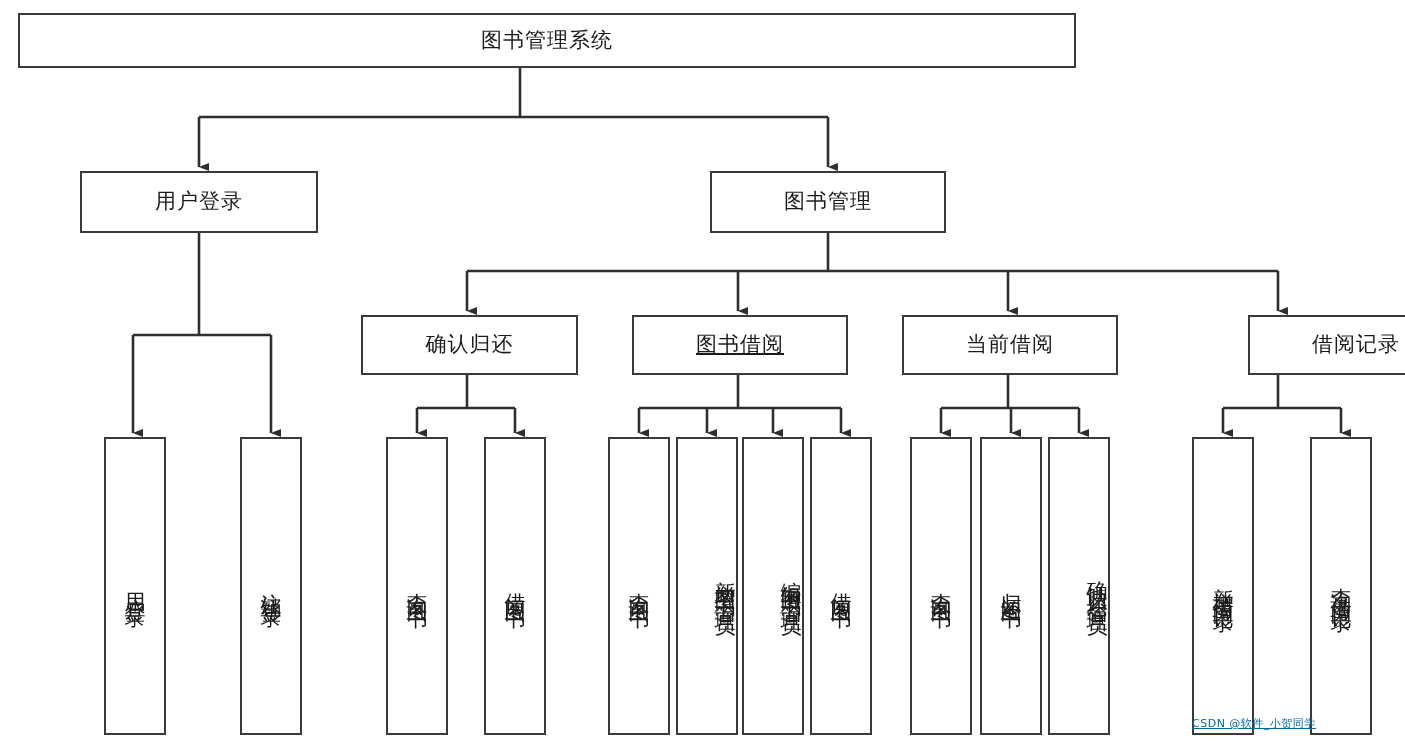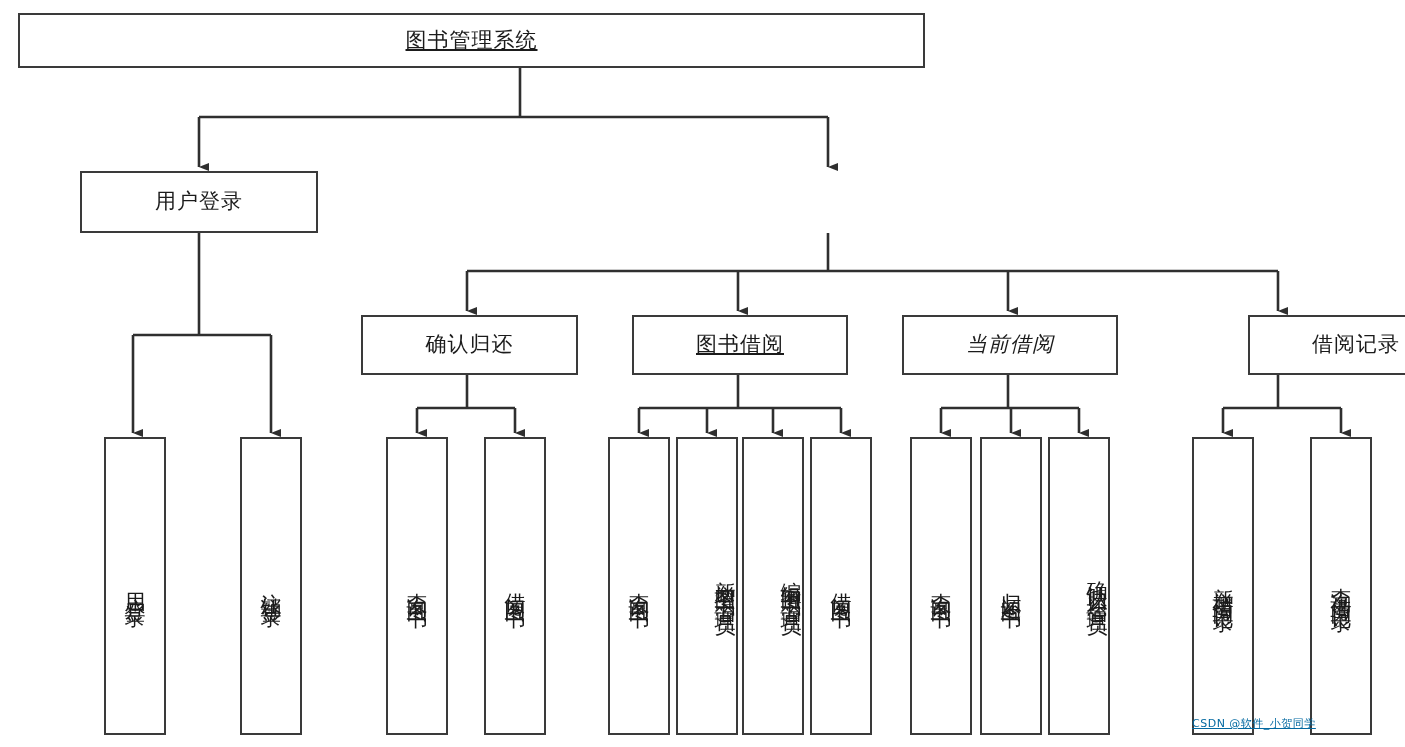--- a/index.html
+++ b/index.html
@@ -117,27 +117,28 @@
       <path d="M1011,408 L1011,433" marker-end="url(#arw)"></path>
       <path d="M1079,408 L1079,433" marker-end="url(#arw)"></path>
 
       <path d="M1278,375 L1278,408"></path>
       <path d="M1223,408 L1341,408"></path>
       <path d="M1223,408 L1223,433" marker-end="url(#arw)"></path>
       <path d="M1341,408 L1341,433" marker-end="url(#arw)"></path>
     </g>
   </svg>
 
-  <div class="node horiz" style="left: 18px; top: 13px; width: 907px; height: 55px; text-decoration: underline;">图书管理系统</div>
+  <div class="node horiz" style="left: 18px; top: 13px; width: 1058px; height: 55px;">图书管理系统</div>
 
   <div class="node horiz" style="left: 80px; top: 171px; width: 238px; height: 62px;">用户登录</div>
+  <div class="node horiz" style="left: 710px; top: 171px; width: 236px; height: 62px;">图书管理</div>
 
   <div class="node horiz" style="left: 361px; top: 315px; width: 217px; height: 60px;">确认归还</div>
   <div class="node horiz" style="left: 632px; top: 315px; width: 216px; height: 60px; text-decoration: underline;">图书借阅</div>
-  <div class="node horiz" style="left: 902px; top: 315px; width: 216px; height: 60px; font-style: italic;">当前借阅</div>
+  <div class="node horiz" style="left: 902px; top: 315px; width: 216px; height: 60px;">当前借阅</div>
   <div class="node horiz" style="left: 1228px; top: 315px; width: 216px; height: 60px; margin-left: 20px;">借阅记录</div>
 
   <div class="node vert centered" style="left: 104px; top: 437px; width: 62px; height: 298px;">用户登录</div>
   <div class="node vert centered" style="left: 240px; top: 437px; width: 62px; height: 298px;">注销登录</div>
   <div class="node vert centered" style="left: 386px; top: 437px; width: 62px; height: 298px;">查询图书</div>
   <div class="node vert centered" style="left: 484px; top: 437px; width: 62px; height: 298px;">借阅图书</div>
   <div class="node vert centered" style="left: 608px; top: 437px; width: 62px; height: 298px;">查询图书</div>
   <div class="node vert" style="left: 676px; top: 437px; width: 62px; height: 298px;">新增图书（管理员）</div>
   <div class="node vert" style="left: 742px; top: 437px; width: 62px; height: 298px;">编辑图书（管理员）</div>
   <div class="node vert centered" style="left: 810px; top: 437px; width: 62px; height: 298px;">借阅图书</div>

